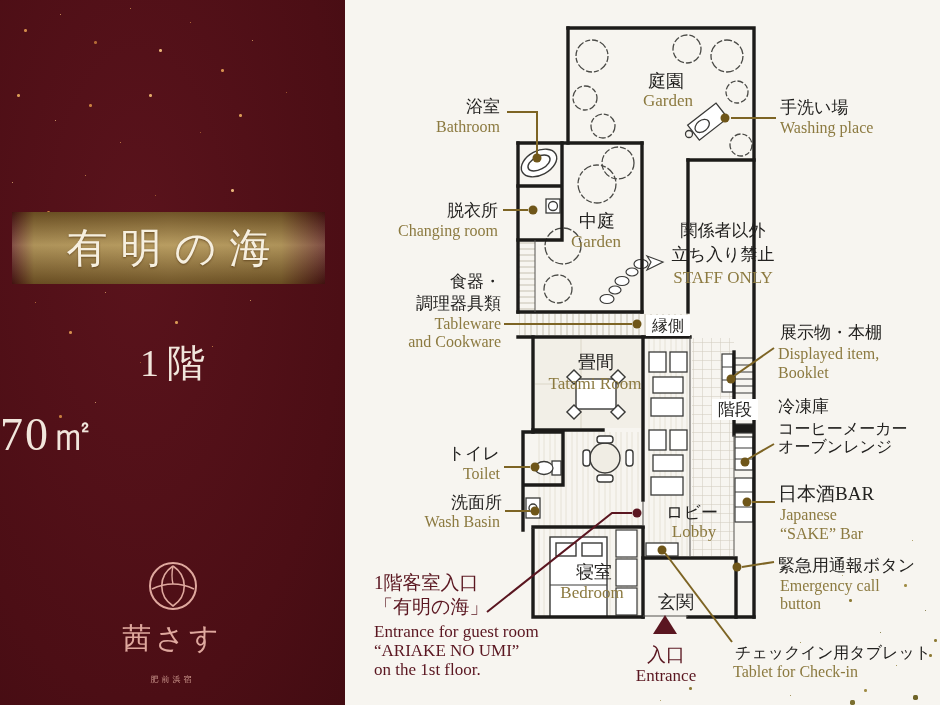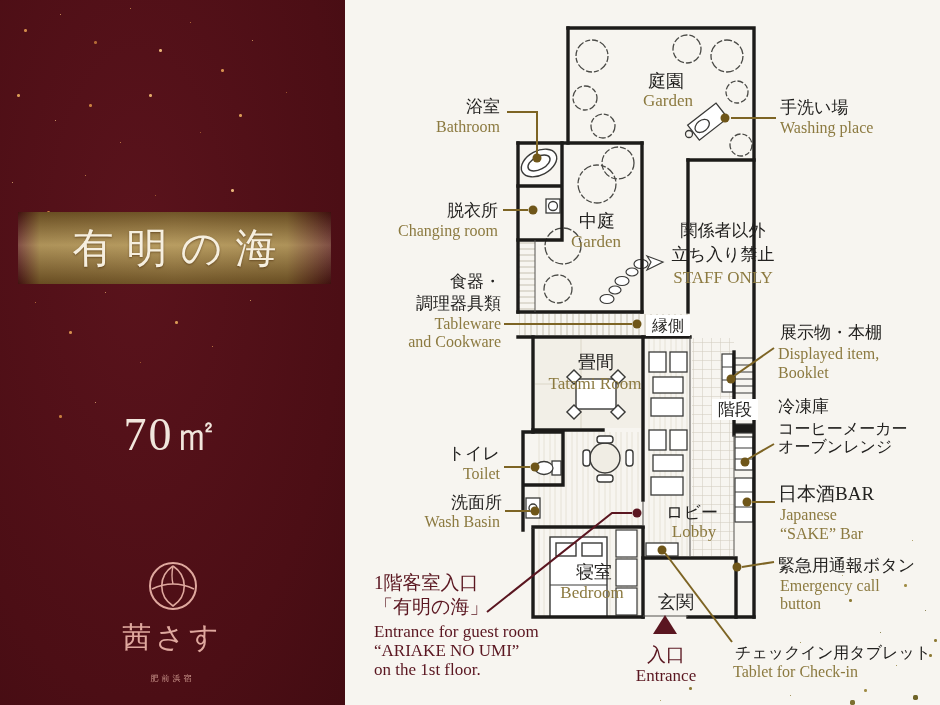--- a/index.html
+++ b/index.html
@@ -13,31 +13,31 @@
     130px 8px 0 0 #d99a55, 160px 50px 0 1px #e7b377, 190px 22px 0 0 #c97f3f,
     222px 70px 0 1px #d58f4e, 252px 40px 0 0 #e2a968, 286px 92px 0 0 #b36a35,
     18px 95px 0 1px #d99a55, 55px 120px 0 0 #e7b377, 90px 105px 0 1px #c97f3f,
     120px 142px 0 0 #d58f4e, 150px 95px 0 1px #e2a968, 200px 132px 0 0 #b36a35,
     240px 115px 0 1px #d99a55, 12px 182px 0 0 #e7b377, 48px 212px 0 1px #c97f3f,
     85px 175px 0 0 #d58f4e, 115px 227px 0 1px #e2a968, 155px 195px 0 0 #b36a35,
     196px 252px 0 0 #d99a55, 232px 190px 0 1px #e7b377, 35px 302px 0 0 #c97f3f,
     70px 332px 0 1px #d58f4e, 105px 292px 0 0 #e2a968, 140px 362px 0 0 #b36a35,
     176px 322px 0 1px #d99a55, 95px 402px 0 0 #e7b377, 60px 416px 0 1px #c97f3f,
     212px 346px 0 0 #d58f4e, 250px 300px 0 0 #e2a968;}
-  .banner{position:absolute;left:18px;top:212px;width:313px;height:72px;
+  .banner{position:absolute;left:12px;top:212px;width:313px;height:72px;
     background:linear-gradient(180deg, rgba(40,20,5,.38) 0%, rgba(255,240,190,.28) 46%, rgba(40,20,5,.38) 100%),
                linear-gradient(90deg, rgba(150,118,58,0) 0%, #8f6f33 7%, #9d7d3e 50%, #8f6f33 86%, rgba(150,118,58,0) 100%);
     display:flex;align-items:center;justify-content:center;}
   .banner .t{font-size:41px;color:#f6efdf;letter-spacing:13px;text-indent:13px;
     text-shadow:0 1px 2px rgba(60,30,0,.5);}
   .floor{position:absolute;left:0;top:338px;width:345px;text-align:center;
     font-size:38px;color:#f1e6dc;letter-spacing:8px;text-indent:8px;}
-  .area{position:absolute;left:0;top:404px;width:345px;text-align:center;
+  .area{position:absolute;left:0;top:404px;width:345px;text-align:left;
     font-size:46px;color:#f1e6dc;letter-spacing:2px;}
-  .logo{position:absolute;left:0;top:560px;width:345px;text-align:center;color:#dfa89e;}
+  .logo{position:absolute;left:0;top:560px;width:345px;text-align:center;color:#dfa89e;font-family:Liberation Mono, monospace;}
   .logo .brand{font-size:29px;letter-spacing:4px;margin-top:2px;}
   .logo .sub{font-size:8px;letter-spacing:3px;margin-top:15px;color:#cf9a90;}
   
   .planarea{position:absolute;left:345px;top:0;width:595px;height:705px;background:#f7f5f0;}
   .speckles{position:absolute;left:0;top:0;width:1px;height:1px;border-radius:50%;
     box-shadow:850px 600px 0 1px #8d7a35, 880px 632px 0 0 #6f6428, 905px 585px 0 1px #a08c45,
     930px 655px 0 1px #8d7a35, 820px 670px 0 0 #6f6428, 865px 690px 0 1px #a08c45,
     896px 665px 0 0 #8d7a35, 925px 610px 0 0 #6f6428, 842px 575px 0 0 #a08c45,
     915px 697px 0 2px #6f6428, 800px 642px 0 0 #8d7a35, 875px 570px 0 0 #a08c45,
     935px 640px 0 1px #8d7a35, 852px 702px 0 2px #7c7030, 790px 695px 0 0 #8d7a35,
@@ -50,20 +50,21 @@
 </head>
 <body>
 
 <div class="stage">
 
   <div class="panel">
     <div class="sparkles"></div>
     <div class="banner">
       <div class="t">有明の海</div>
     </div>
+    <div class="floor">1階</div>
     <div class="area">70㎡</div>
     <div class="logo">
       <svg width="52" height="52" viewBox="-26 -26 52 52">
         <g fill="none" stroke="#dfa89e" stroke-width="2">
           <circle cx="0" cy="0" r="23"></circle>
           <path d="M0,-20 C -15,-10 -15,10 0,20 C 15,10 15,-10 0,-20" stroke-width="1.6"></path>
           <path d="M-21,3 Q 0,-7 21,3" stroke-width="1.6"></path>
           <path d="M0,-20 Q -2,-10 0,-2" stroke-width="1.4"></path>
         </g>
       </svg>

